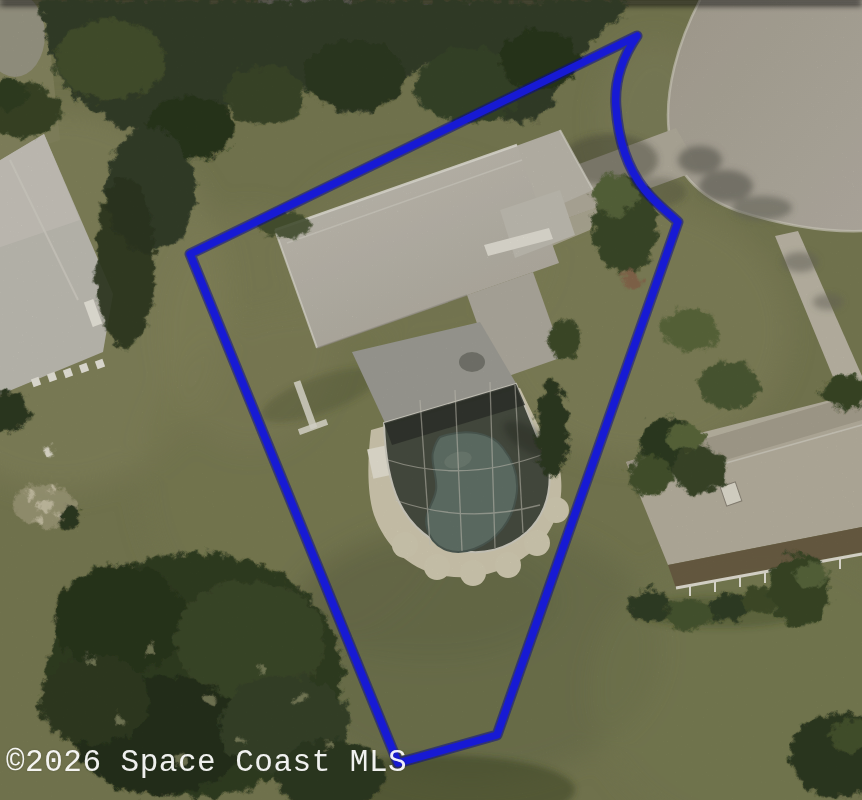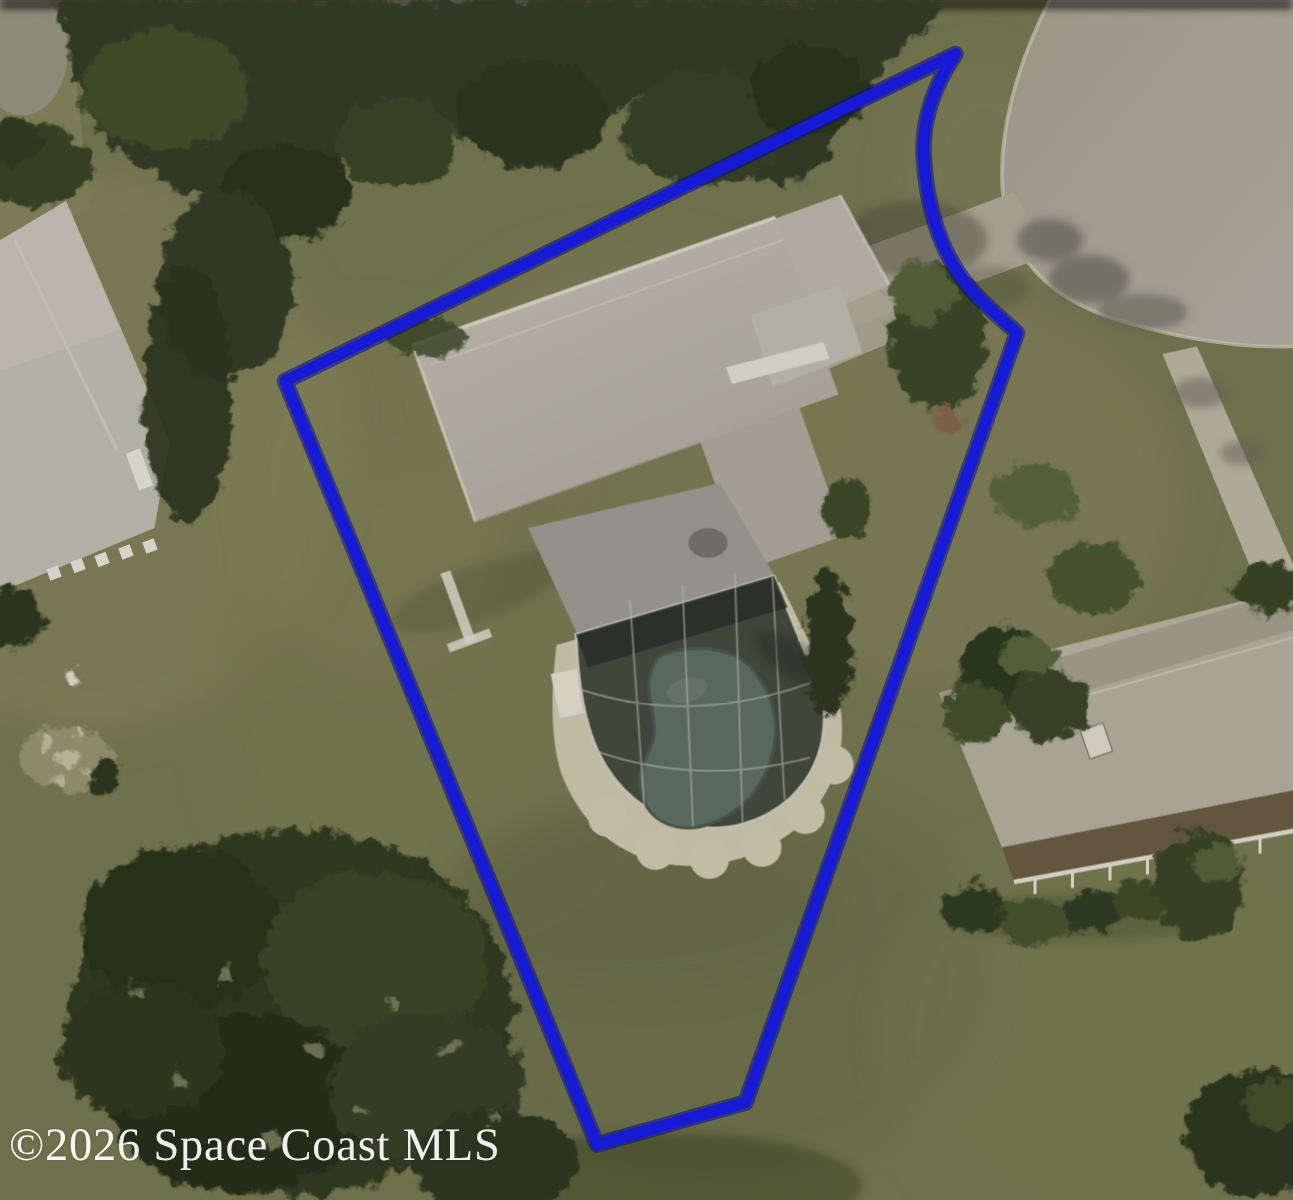--- a/index.html
+++ b/index.html
@@ -1,17 +1,17 @@
 <!DOCTYPE html>
 <html><head>
 <meta charset="utf-8">
 <style>
   html,body{margin:0;padding:0;background:#222;}
   .stage{position:relative;width:862px;height:800px;overflow:hidden;background:#737373;
-         font-family:Liberation Serif, serif;}
+         font-family:Liberation Mono, monospace;}
   .stage svg{position:absolute;left:0;top:0;display:block;}
   .watermark{position:absolute;left:6px;top:745px;font-size:31px;font-weight:400;
              color:#ffffff;opacity:.93;letter-spacing:.5px;white-space:nowrap;
              text-shadow:0 0 2px rgba(60,60,50,.35);}
 </style>
 </head>
 <body>
 
 <div class="stage">
 <svg width="862" height="800" viewBox="0 0 862 800">

